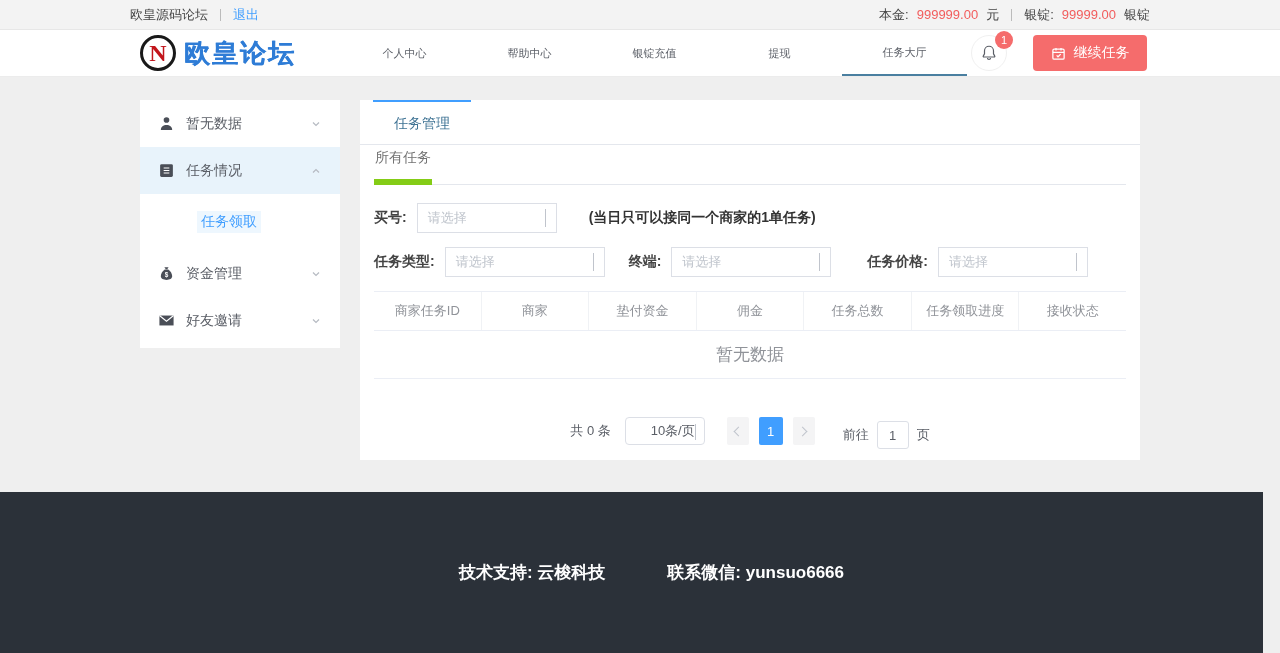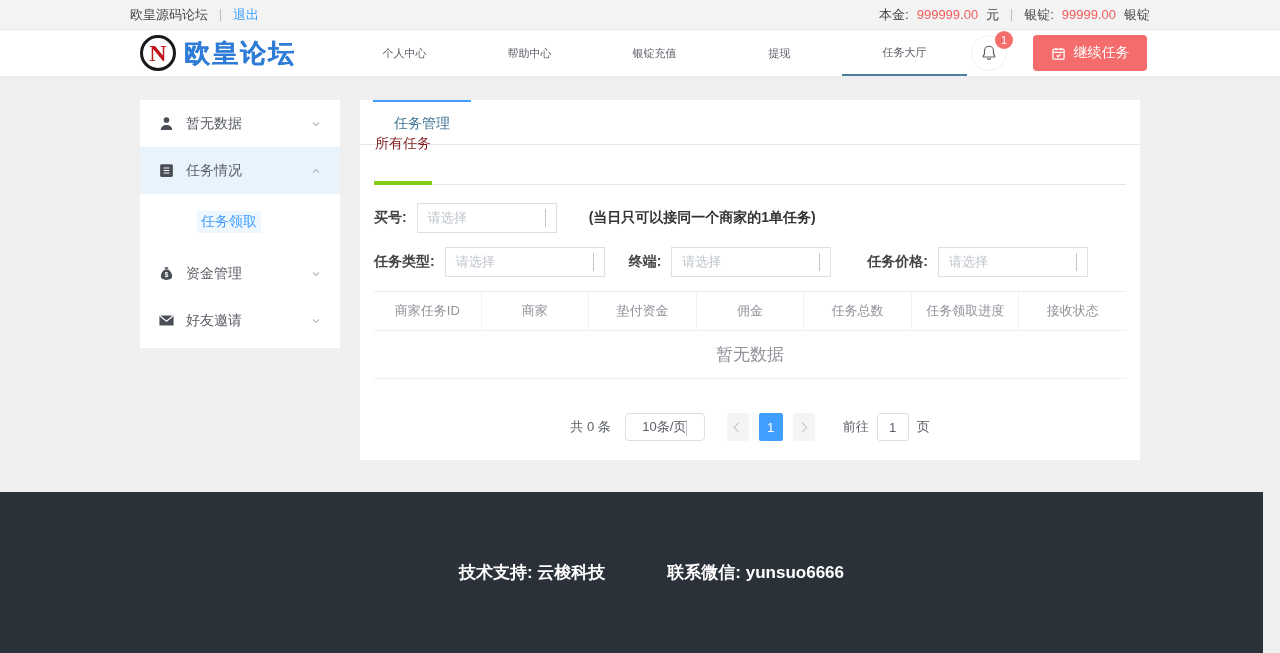--- a/index.html
+++ b/index.html
@@ -85,22 +85,22 @@
   .card {
     position:absolute; left:360px; top:22px; width:780px; height:360px; background:#fff;
   }
   .tabs-top { height:45px; border-bottom:1px solid #e4e7ed; display:flex; }
   .tab-main {
     margin-left:13px; padding:0 21px; height:45px; display:flex; align-items:center;
     border-top:2px solid #409eff; font-size:14px; color:#3f7394; cursor:pointer;
   }
   .tabs-sub { margin:0 14px; border-bottom:1px solid #e4e7ed; height:40px; display:flex; align-items:flex-end; }
   .tab-sub {
-    padding:0 1px 28px 1px; font-size:14px; color:#7f1d1d;
-    border-bottom:4px solid #84cc16; margin-bottom:-1px; cursor:pointer;
+    padding:0 1px 12px 1px; font-size:14px; color:#737373;
+    border-bottom:6px solid #84cc16; margin-bottom:-1px; cursor:pointer;
   }
 
   .filters { padding:18px 14px 0 14px; }
   .f-row { display:flex; align-items:center; margin-bottom:14px; }
   .f-label { font-size:14px; color:#444; font-weight:bold; margin-right:10px; white-space:nowrap; }
   .sel {
     height:30px; border:1px solid #dcdfe6; border-radius:0; background:#fff;
     display:flex; align-items:center; justify-content:space-between;
     padding:0 10px; cursor:pointer;
   }
@@ -121,35 +121,35 @@
   .th:last-child { border-right:none; }
   .tbl-empty {
     height:48px; display:flex; align-items:center; justify-content:center;
     font-size:17px; color:#909399; border-bottom:1px solid #ebeef5;
   }
 
   .pager { display:flex; align-items:center; justify-content:center; margin-top:34px; font-size:13px; color:#5a5e66; }
   .pg-total { margin-right:14px; }
   .pg-size {
     width:80px; height:28px; border:1px solid #dcdfe6; border-radius:4px;
-    display:flex; align-items:center; justify-content:center; padding:0 8px;
+    display:flex; align-items:center; justify-content:flex-end; padding:0 8px;
     color:#5a5e66; cursor:pointer; background:#fff;
   }
   .pg-btn {
     width:22px; height:28px; background:#f4f4f5; border-radius:2px;
     display:flex; align-items:center; justify-content:center; cursor:pointer;
   }
   .pg-prev { margin-left:22px; }
   .pg-next { margin-left:10px; }
   .pg-page {
     width:24px; height:28px; margin-left:10px; background:#409eff; color:#fff;
     border-radius:2px; display:flex; align-items:center; justify-content:center;
     font-size:13px; cursor:pointer;
   }
-  .pg-goto { margin-left:28px; display:flex; align-items:center; gap:8px; }
+  .pg-goto { margin-left:28px; display:flex; align-items:center; gap:8px;margin-top:8px; }
   .pg-input {
     width:32px; height:28px; border:1px solid #dcdfe6; border-radius:3px;
     text-align:center; font-size:13px; color:#5a5e66;
     font-family:"Liberation Sans","DejaVu Sans",sans-serif;
   }
   .chev-css {
     width:7px; height:7px; border-right:1.5px solid #c0c4cc; border-bottom:1.5px solid #c0c4cc;
     transform:rotate(-45deg); margin-top:-3px;
   }
   .chev-left { transform:rotate(135deg); margin:0 0 0 2px; }

